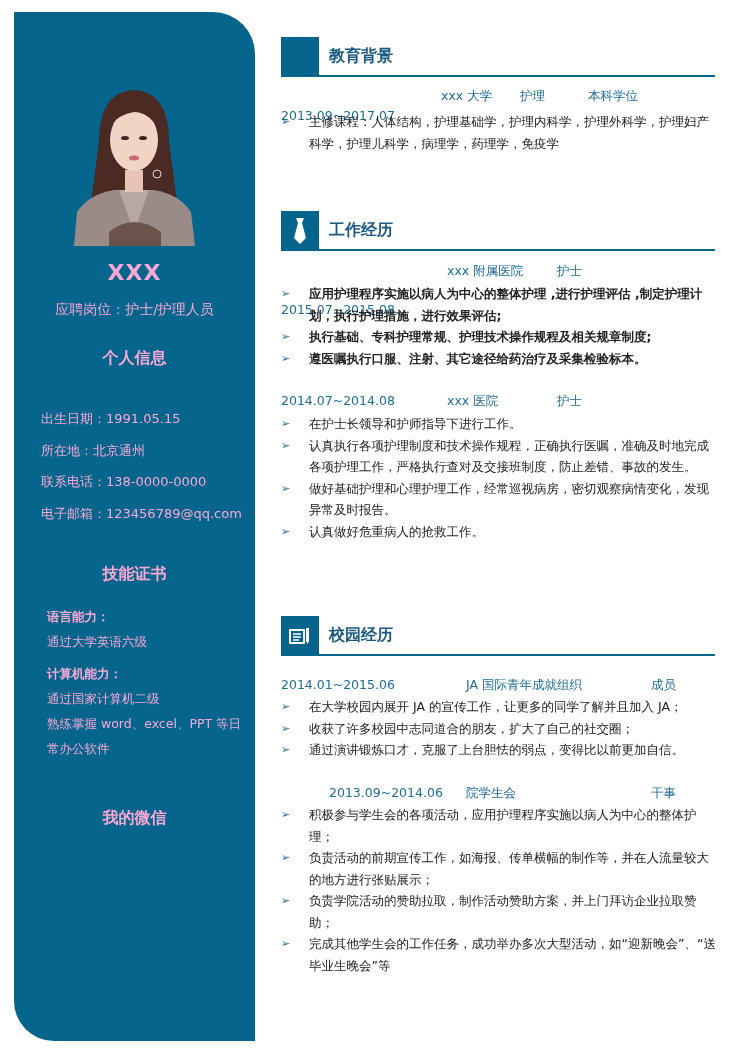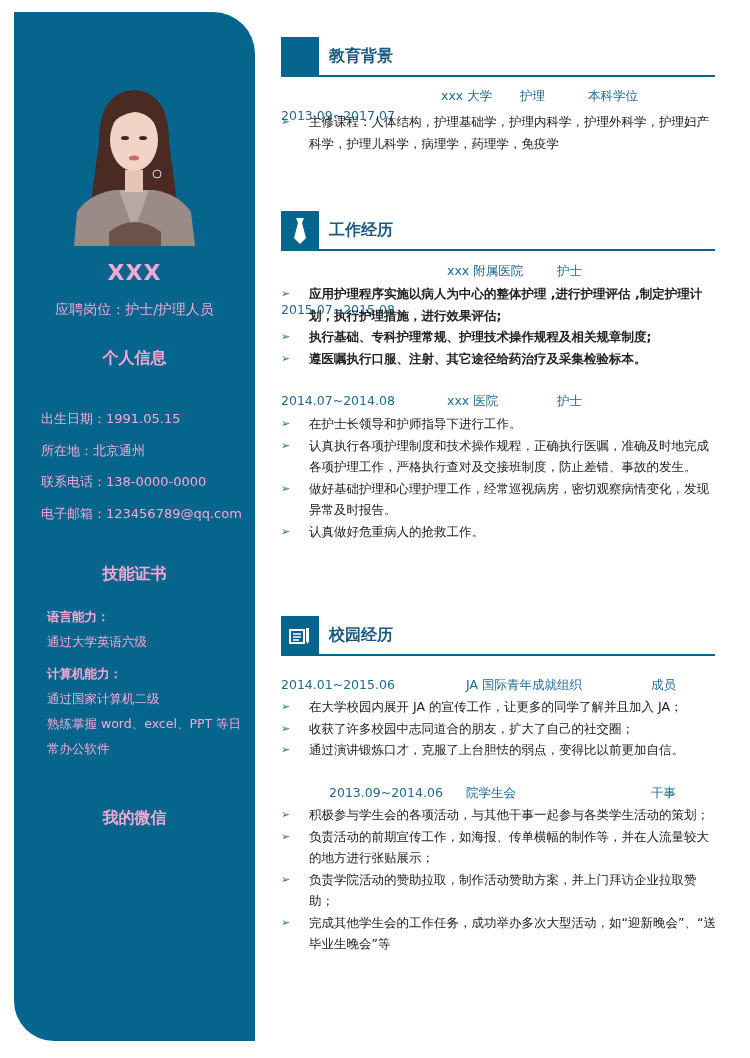--- a/index.html
+++ b/index.html
@@ -148,17 +148,17 @@
   <li>收获了许多校园中志同道合的朋友，扩大了自己的社交圈；</li>
   <li>通过演讲锻炼口才，克服了上台胆怯的弱点，变得比以前更加自信。</li>
 </ul>
 
 <div class="meta-row" style="top:785px;">
   <span style="left:16px;margin-left:32px;">2013.09~2014.06</span>
   <span style="left:185px;">院学生会</span>
   <span style="left:370px;">干事</span>
 </div>
 <ul class="bullets" style="top:804px;">
-  <li>积极参与学生会的各项活动，与其他干事一起参与各类学生活动的策划；</li>
+  <li>积极参与学生会的各项活动，应用护理程序实施以病人为中心的整体护理；</li>
   <li>负责活动的前期宣传工作，如海报、传单横幅的制作等，并在人流量较大的地方进行张贴展示；</li>
   <li>负责学院活动的赞助拉取，制作活动赞助方案，并上门拜访企业拉取赞助；</li>
   <li>完成其他学生会的工作任务，成功举办多次大型活动，如“迎新晚会”、“送毕业生晚会”等</li>
 </ul>
 
 </body></html>

